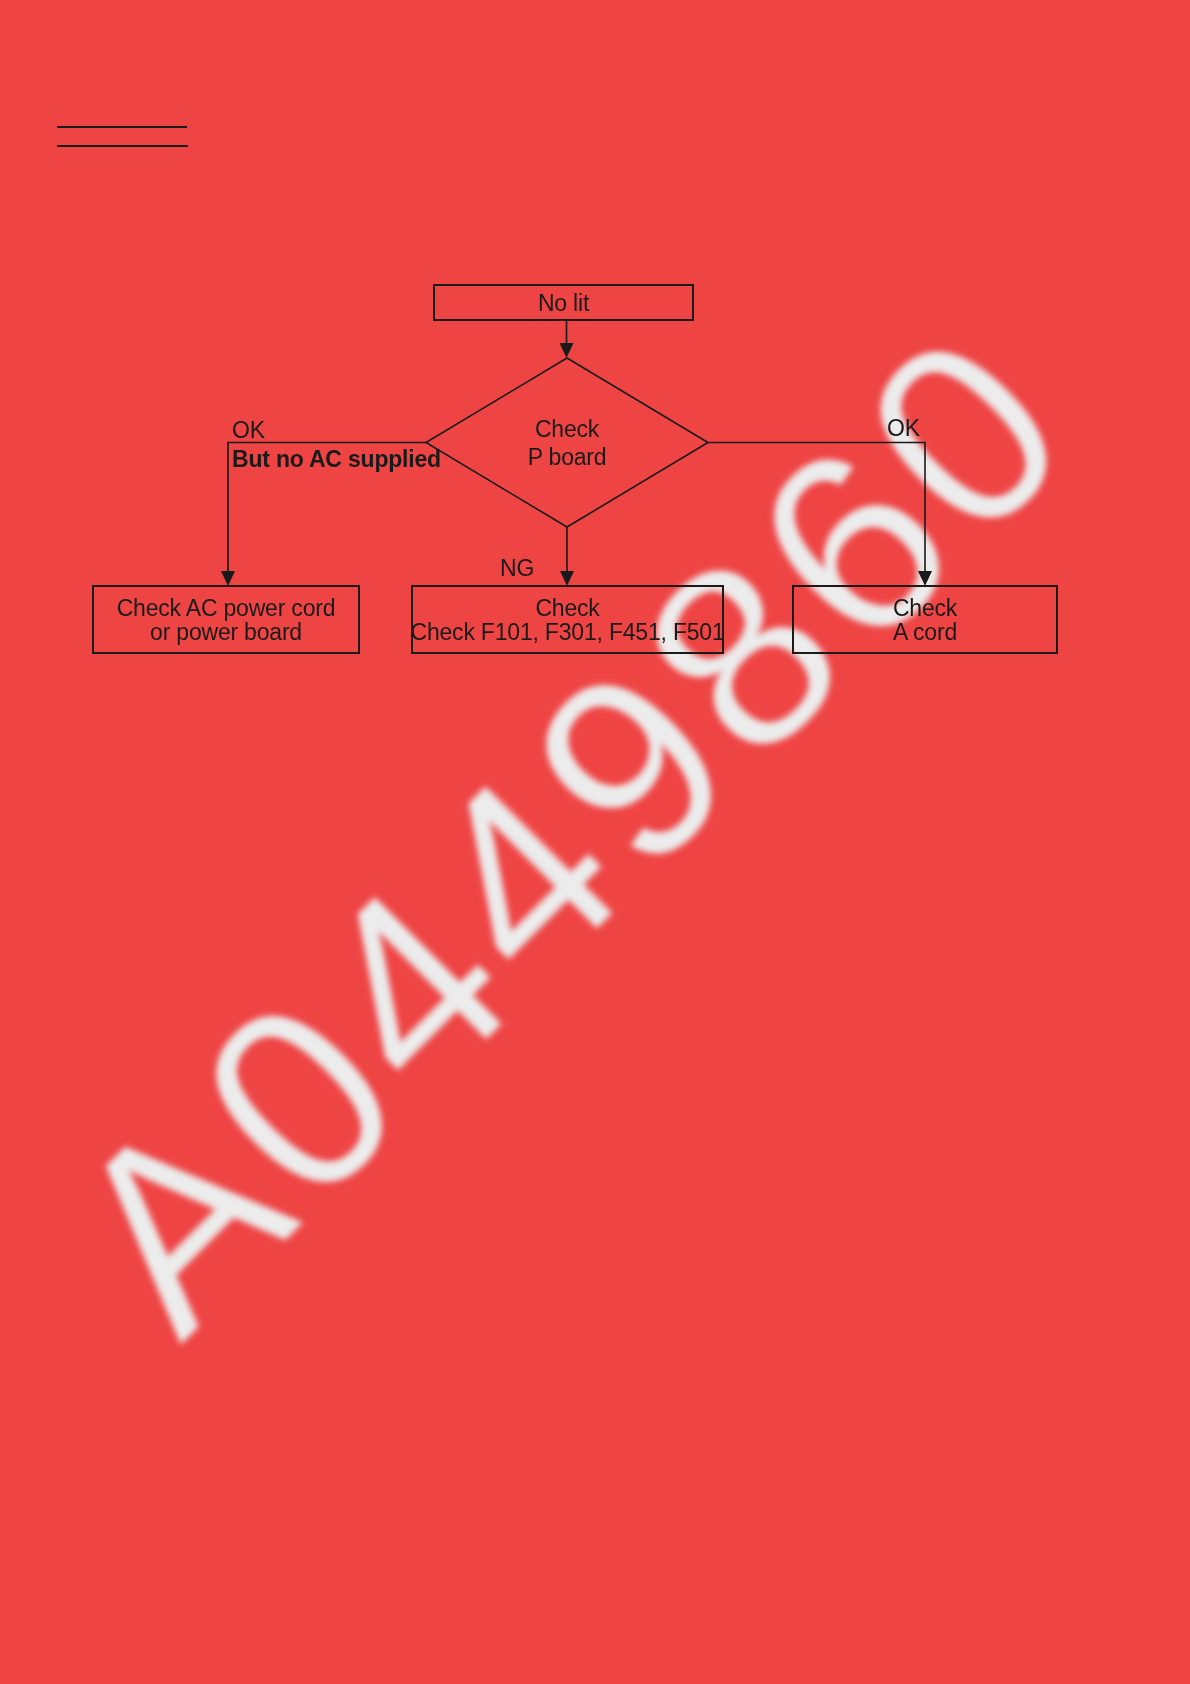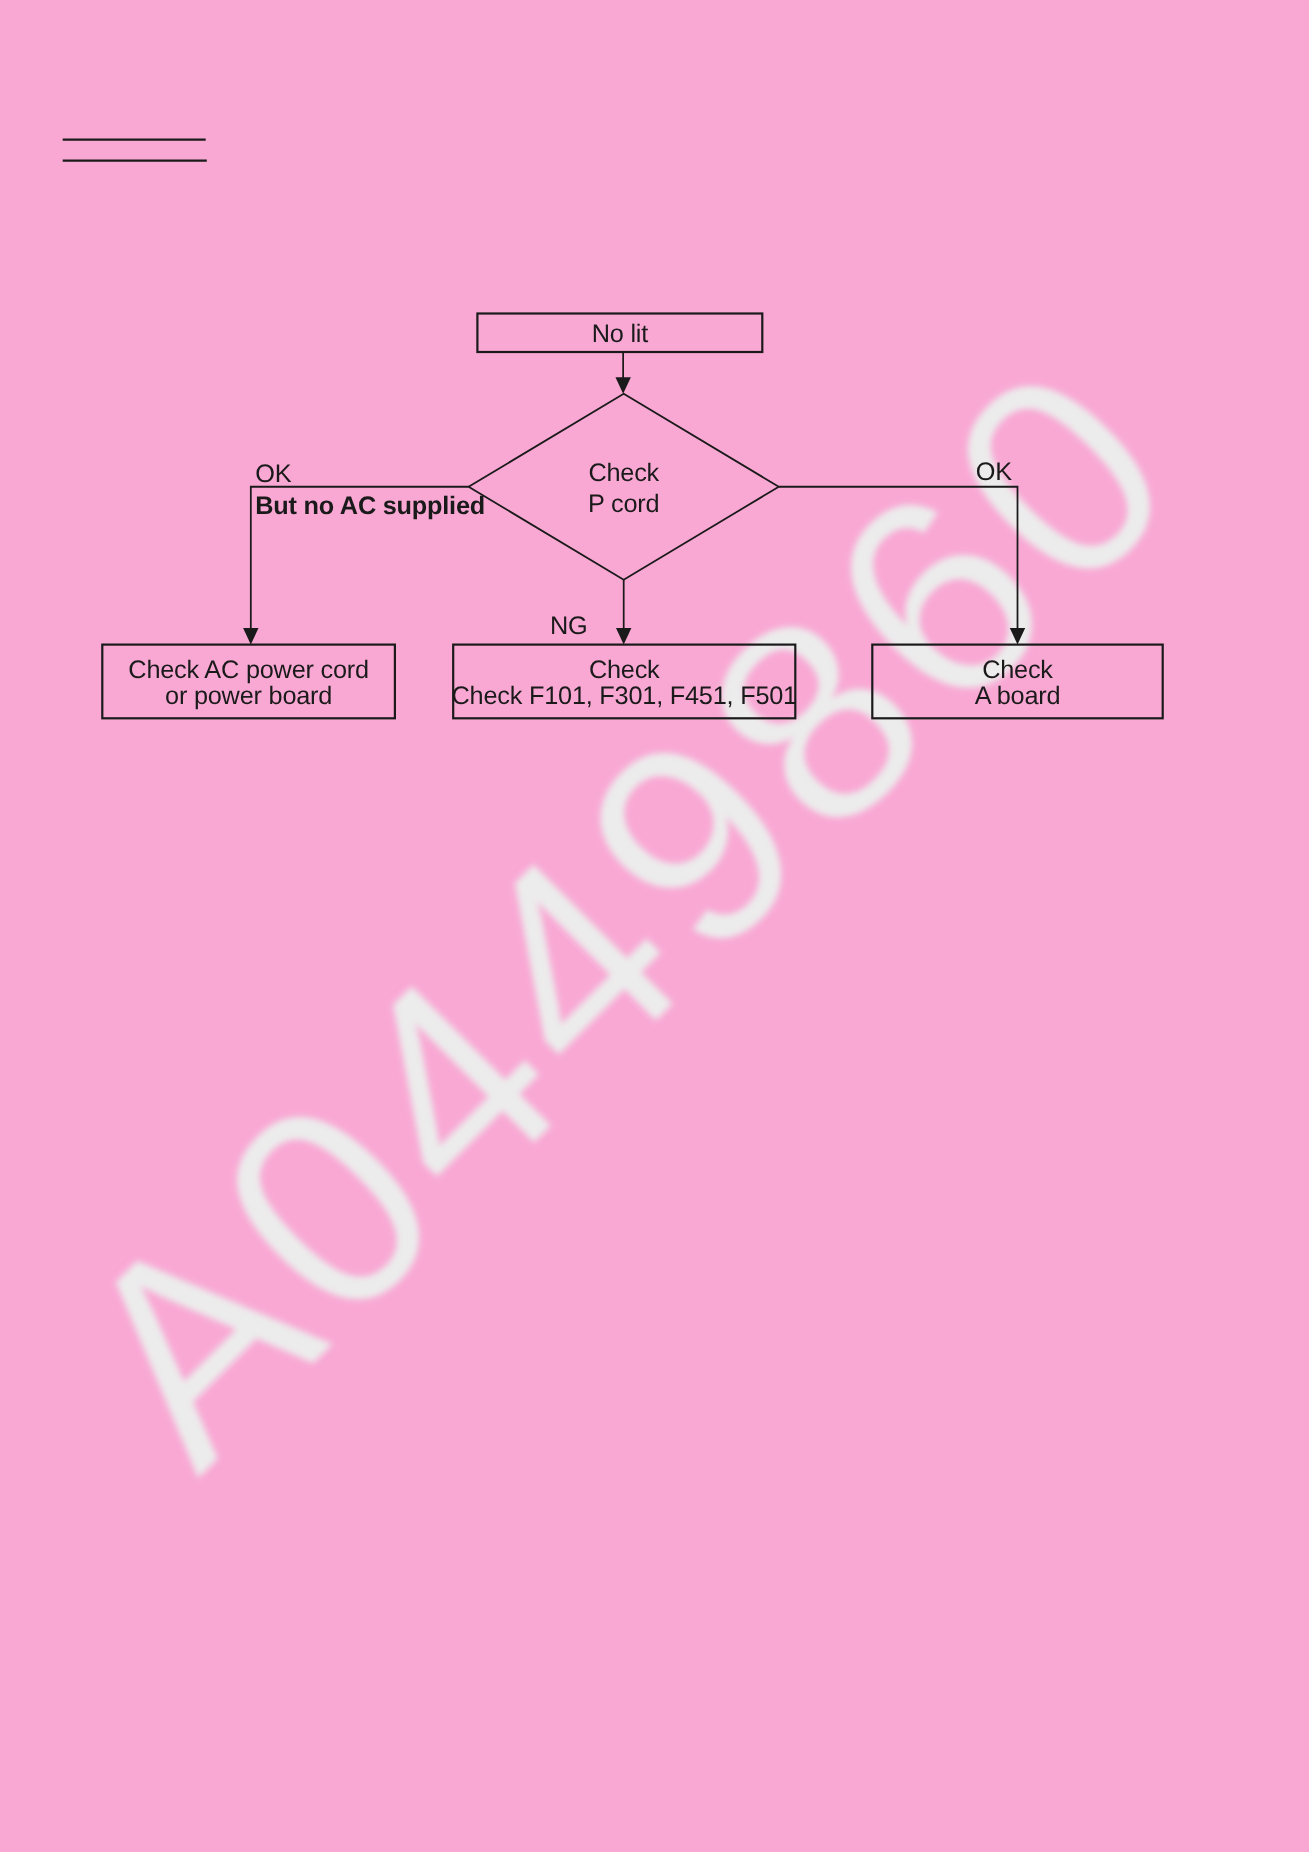--- a/index.html
+++ b/index.html
@@ -4,21 +4,21 @@
 <style>
   html, body {
     margin: 0;
     padding: 0;
     background: #ffffff;
   }
   #page {
     position: relative;
     width: 1190px;
     height: 1684px;
-    background: #f9a8d4;
+    background: #ef4444;
     overflow: hidden;
     font-family: "Liberation Sans", sans-serif;
     color: #1a1a1a;
   }
   #watermark {
     position: absolute;
     left: -130px;
     top: 655px;
     width: 1400px;
     height: 346px;
@@ -95,21 +95,21 @@
       <polygon points="918,571 932,571 925,586"></polygon>
     </g>
   </svg>
 
   <div class="label box-label" style="left:434px; top:285px; width:259px; height:35px;">
     <span>No lit</span>
   </div>
 
   <div class="label center-text" style="left:467px; top:415px; width:200px; line-height:28px;">
     <div>Check</div>
-    <div>P cord</div>
+    <div>P board</div>
   </div>
 
   <div class="label" style="left:232px; top:418px;">OK</div>
 
   <div class="label" style="left:232px; top:447px;font-weight:bold;">But no AC supplied</div>
 
   <div class="label" style="left:500px; top:556px;">NG</div>
 
   <div class="label" style="left:887px; top:416px;">OK</div>
 
@@ -118,16 +118,16 @@
     <div>or power board</div>
   </div>
 
   <div class="label box-label" style="left:412px; top:586px; width:311px; height:67px;">
     <div>Check</div>
     <div>Check F101, F301, F451, F501</div>
   </div>
 
   <div class="label box-label" style="left:793px; top:586px; width:264px; height:67px;">
     <div>Check</div>
-    <div>A board</div>
+    <div>A cord</div>
   </div>
 
 </div>
 
 </body></html>

